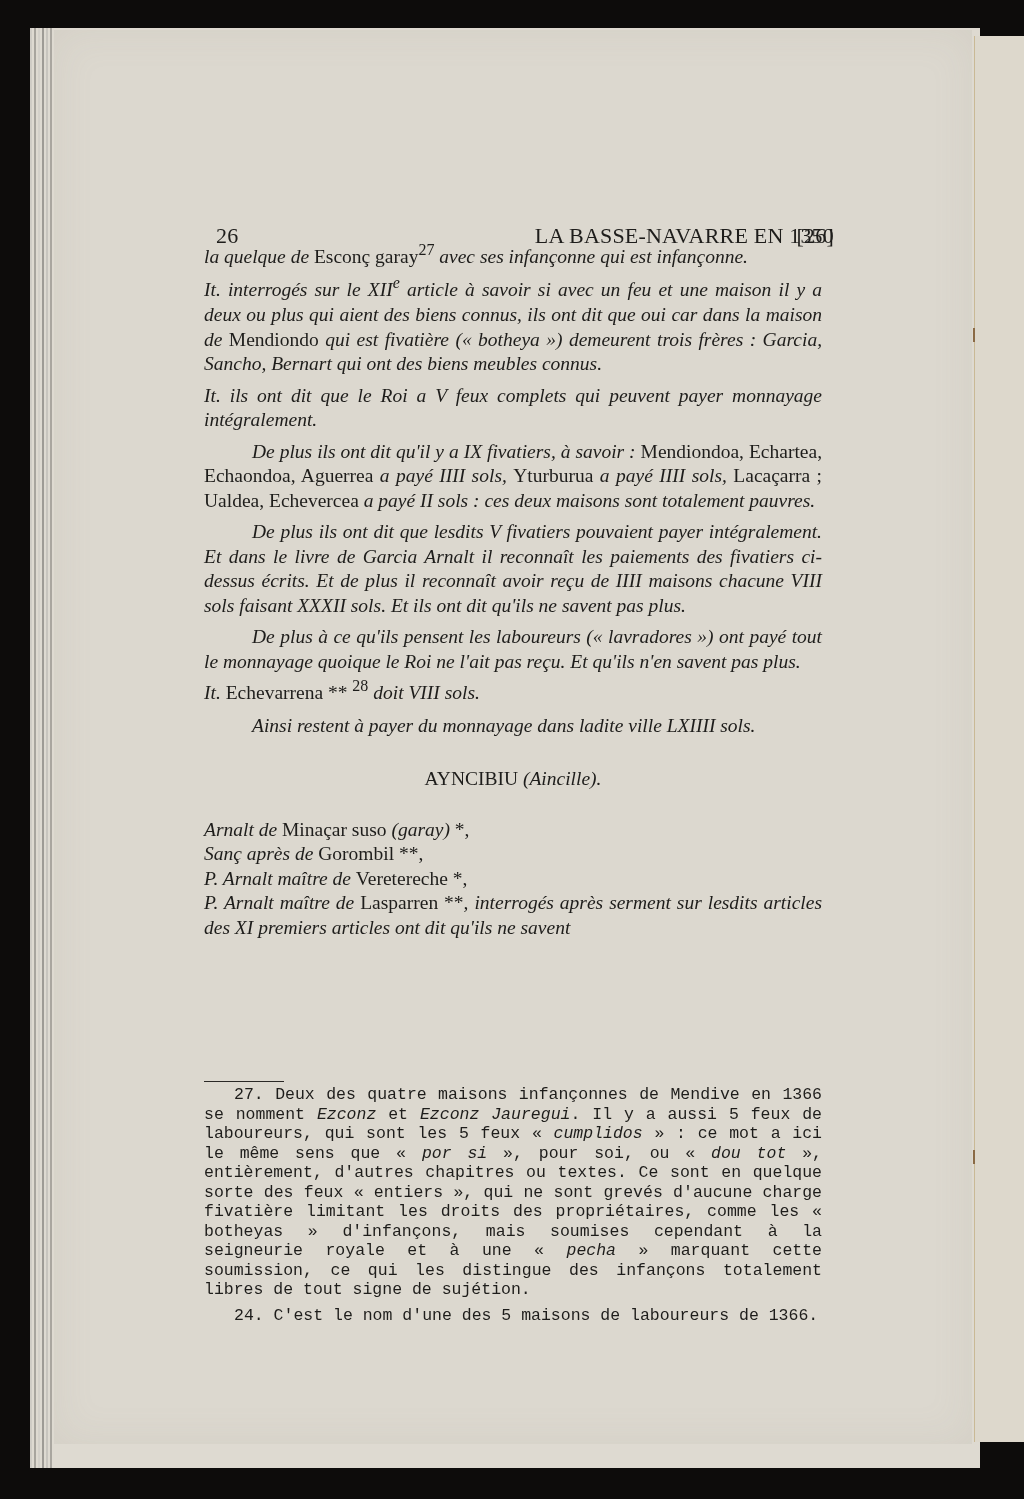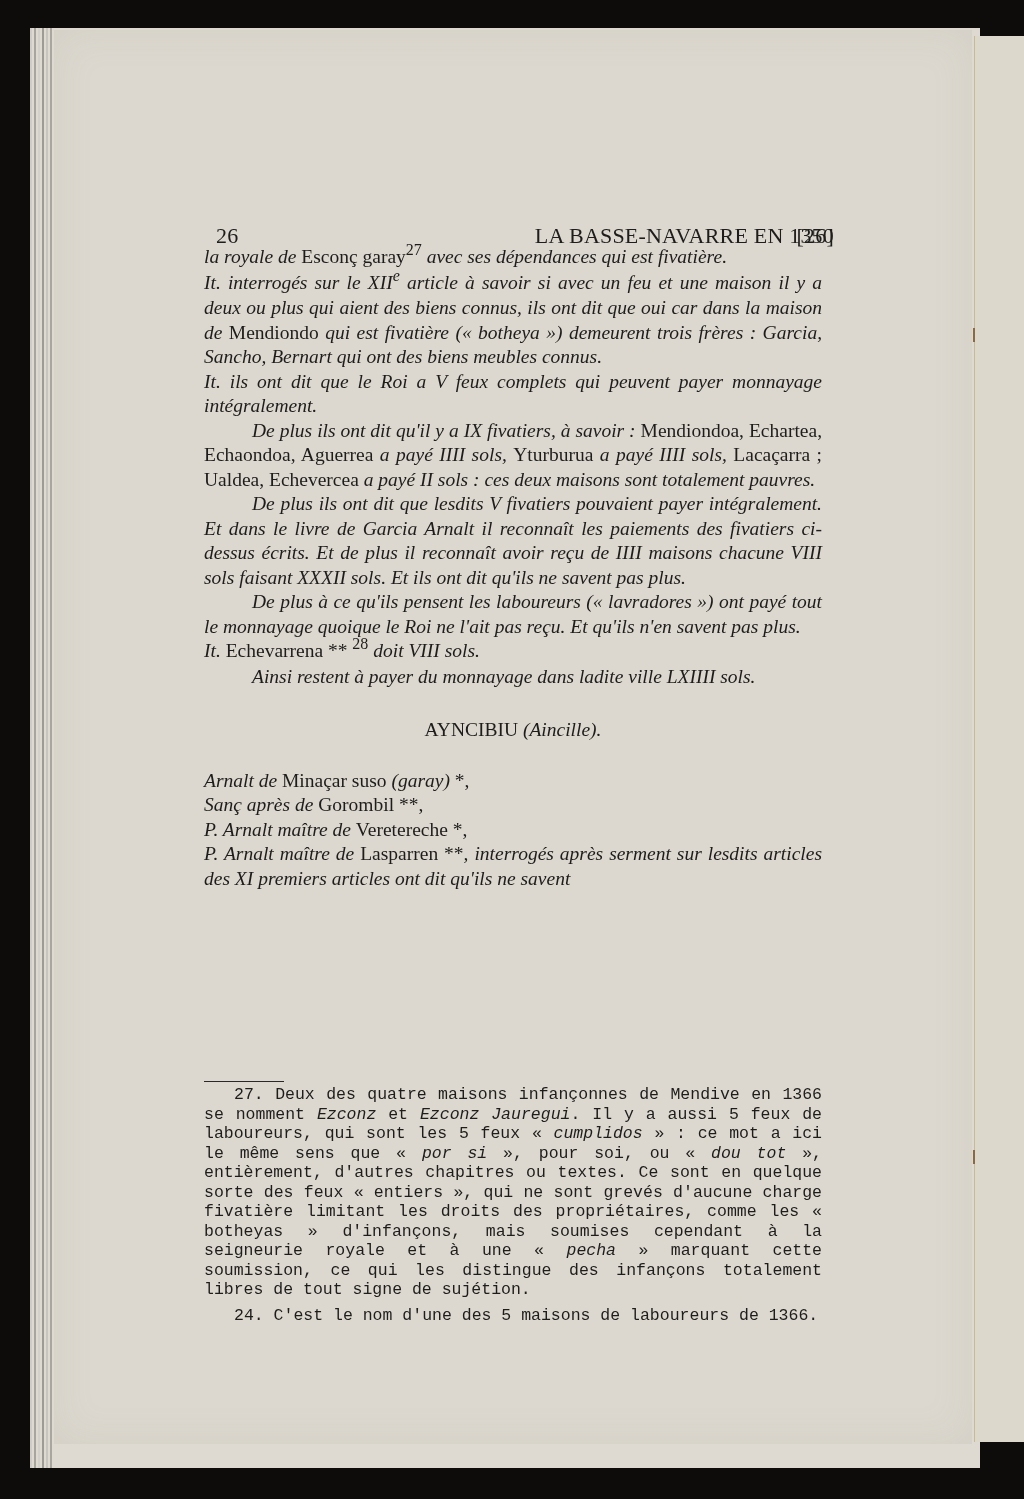--- a/index.html
+++ b/index.html
@@ -42,21 +42,21 @@
   }
   .rh-left { position:absolute; left:0; top:0; }
   .rh-center { position:absolute; left:0; right:0; text-align:right; top:0; }
   .rh-right { position:absolute; right:0; top:0; }
 
   .body-text {
     position:absolute; left:0; top:245px; width:618px;
     font-size:19.5px; line-height:24.5px; text-align:justify;
   }
   .body-text p { margin:0; }
-  .body-text .gap { }
+  .body-text .gap { margin-top:7px; }
   .indent { text-indent:48px;font-family:Liberation Serif, serif; }
   i, .it { font-style:italic; }
   sup { font-size:16px; vertical-align:0; position:relative; top:-8px; }
 
   .section-title {
     text-align:center; margin-top:29px !important; margin-bottom:26px !important;
     font-size:19.5px;
   }
   .rule {
     position:absolute; left:0; top:1081px; width:80px; height:1px; background:#2a2826;
@@ -89,21 +89,21 @@
 
 <div class="content">
   <div class="running-head">
     <span class="rh-left">26</span>
     <span class="rh-center">LA BASSE-NAVARRE EN 1350</span>
     <span class="rh-right">[26]</span>
   </div>
 
   <div class="body-text">
     <p>
-      <i>la royale de </i><span>Esconç garay</span><sup>27</sup><i> avec ses dépendances qui est fivatière.</i>
+      <i>la quelque de </i><span>Esconç garay</span><sup>27</sup><i> avec ses infançonne qui est infançonne.</i>
     </p>
     <p class="gap">
       <i>It. interrogés sur le XII</i><i><sup>e</sup></i><i> article à savoir si avec un feu et une maison il y a deux ou plus qui aient des biens connus, ils ont dit que oui car dans la maison de </i><span>Mendiondo</span><i> qui est fivatière (« botheya ») demeurent trois frères : Garcia, Sancho, Bernart qui ont des biens meubles connus.</i>
     </p>
     <p class="gap it">It. ils ont dit que le Roi a V feux complets qui peuvent payer monnayage intégralement.</p>
     <p class="gap indent">
       <i>De plus ils ont dit qu'il y a IX fivatiers, à savoir : </i><span>Mendiondoa, Echartea, Echaondoa, Aguerrea</span><i> a payé IIII sols, </i><span>Yturburua</span><i> a payé IIII sols, </i><span>Lacaçarra ; Ualdea, Echevercea</span><i> a payé II sols : ces deux maisons sont totalement pauvres.</i>
     </p>
     <p class="gap indent it">De plus ils ont dit que lesdits V fivatiers pouvaient payer intégralement. Et dans le livre de Garcia Arnalt il reconnaît les paiements des fivatiers ci-dessus écrits. Et de plus il reconnaît avoir reçu de IIII maisons chacune VIII sols faisant XXXII sols. Et ils ont dit qu'ils ne savent pas plus.</p>
     <p class="gap indent it">De plus à ce qu'ils pensent les laboureurs (« lavradores ») ont payé tout le monnayage quoique le Roi ne l'ait pas reçu. Et qu'ils n'en savent pas plus.</p>

